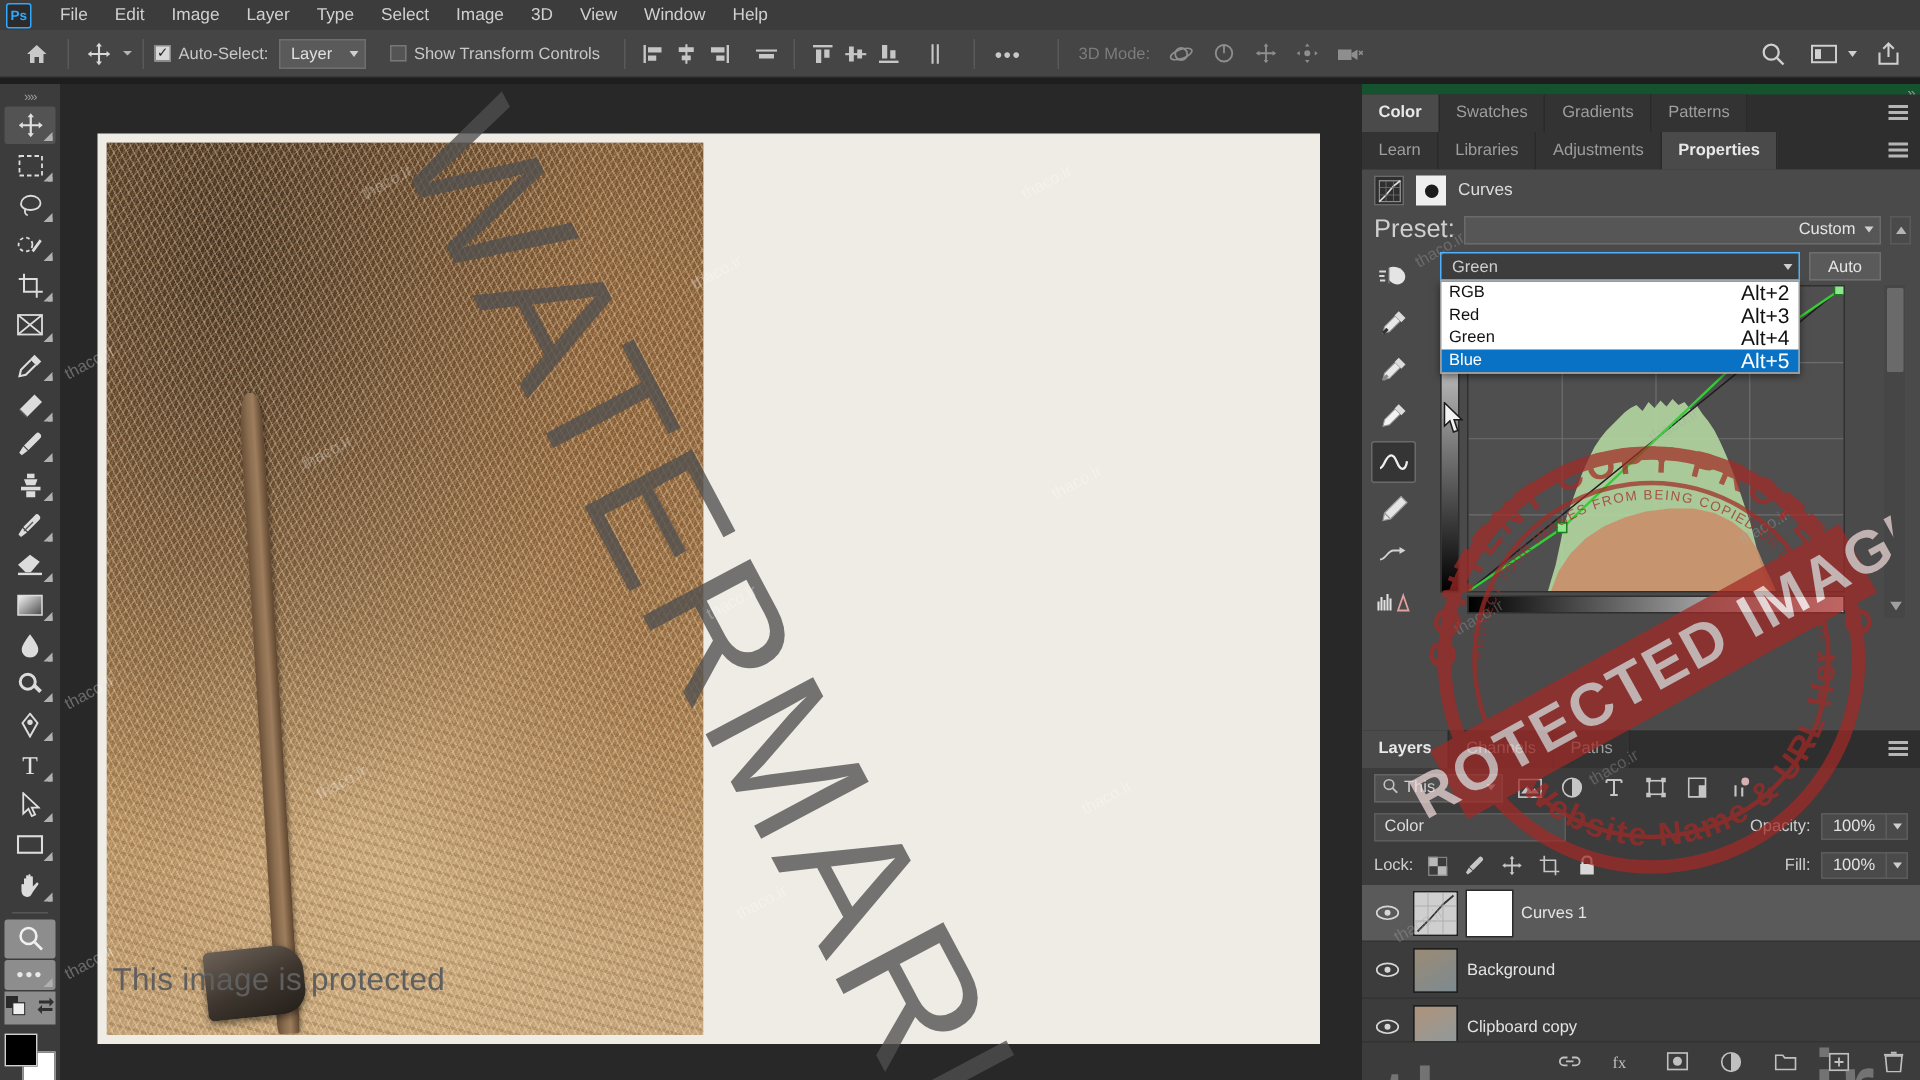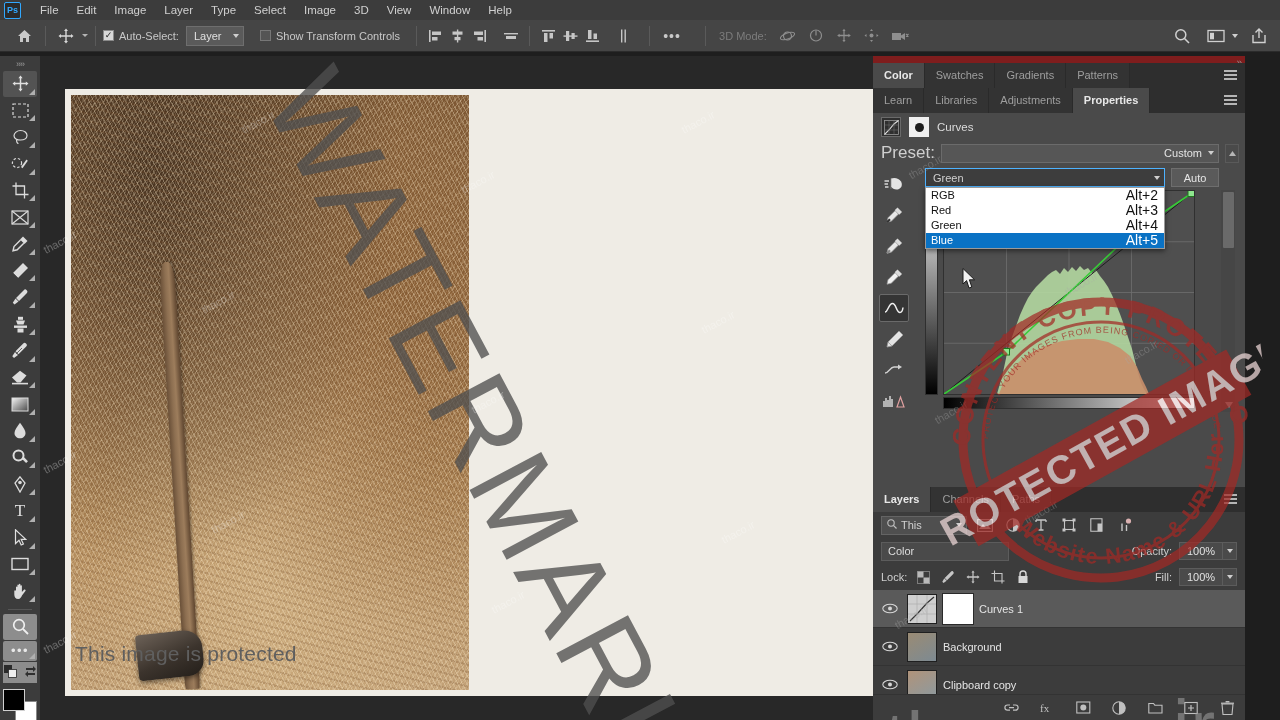--- a/index.html
+++ b/index.html
@@ -114,21 +114,21 @@
     font-size: 118px; font-weight: 400; letter-spacing: 4px;
     transform: rotate(62deg); transform-origin: left top; white-space: nowrap;
     font-family: "Liberation Sans", sans-serif; pointer-events: none;
   }
   .tile-wm {
     position: absolute; color: rgba(255,255,255,.30); font-size: 11px;
     transform: rotate(-28deg); white-space: nowrap; z-index: 26; pointer-events: none;
   }
 
   
-  .right { position: absolute; top: 56px; left: 873px; width: 372px; height: 664px; background: #7f1d1d; }
+  .right { position: absolute; top: 56px; left: 908px; width: 372px; height: 664px; background: #14532d; }
   .panel-collapse { position: absolute; right: 3px; top: 1px; color: #9a9a9a; font-size: 10px; }
   .tabrow { display: flex; align-items: flex-end; height: 25px; background: #2e2e2e; position: relative; }
   .tab {
     padding: 0 11px; height: 25px; line-height: 25px; font-size: 11px; color: #9e9e9e;
     background: #333; border-right: 1px solid #2a2a2a; white-space: nowrap;
   }
   .tab.active { background: #4a4a4a; color: #e8e8e8; font-weight: bold; }
   .tabrow .ham { position: absolute; right: 8px; top: 7px; }
   .ham-lines span { display: block; width: 13px; height: 1.5px; background: #b5b5b5; margin-bottom: 2.5px; }
 

